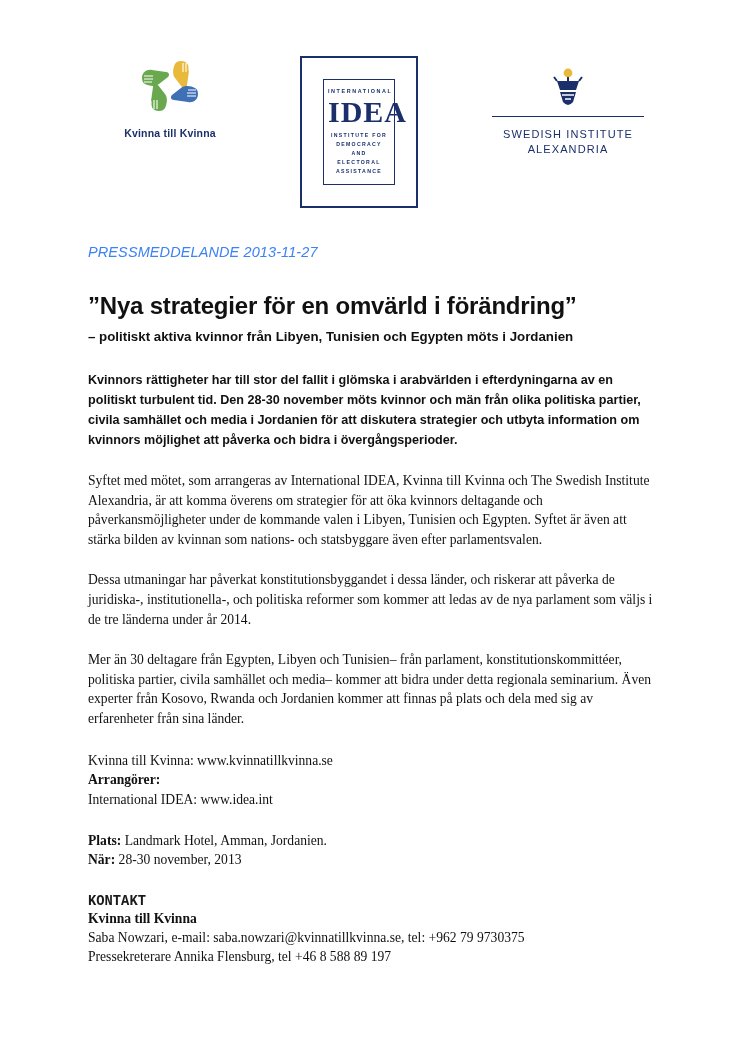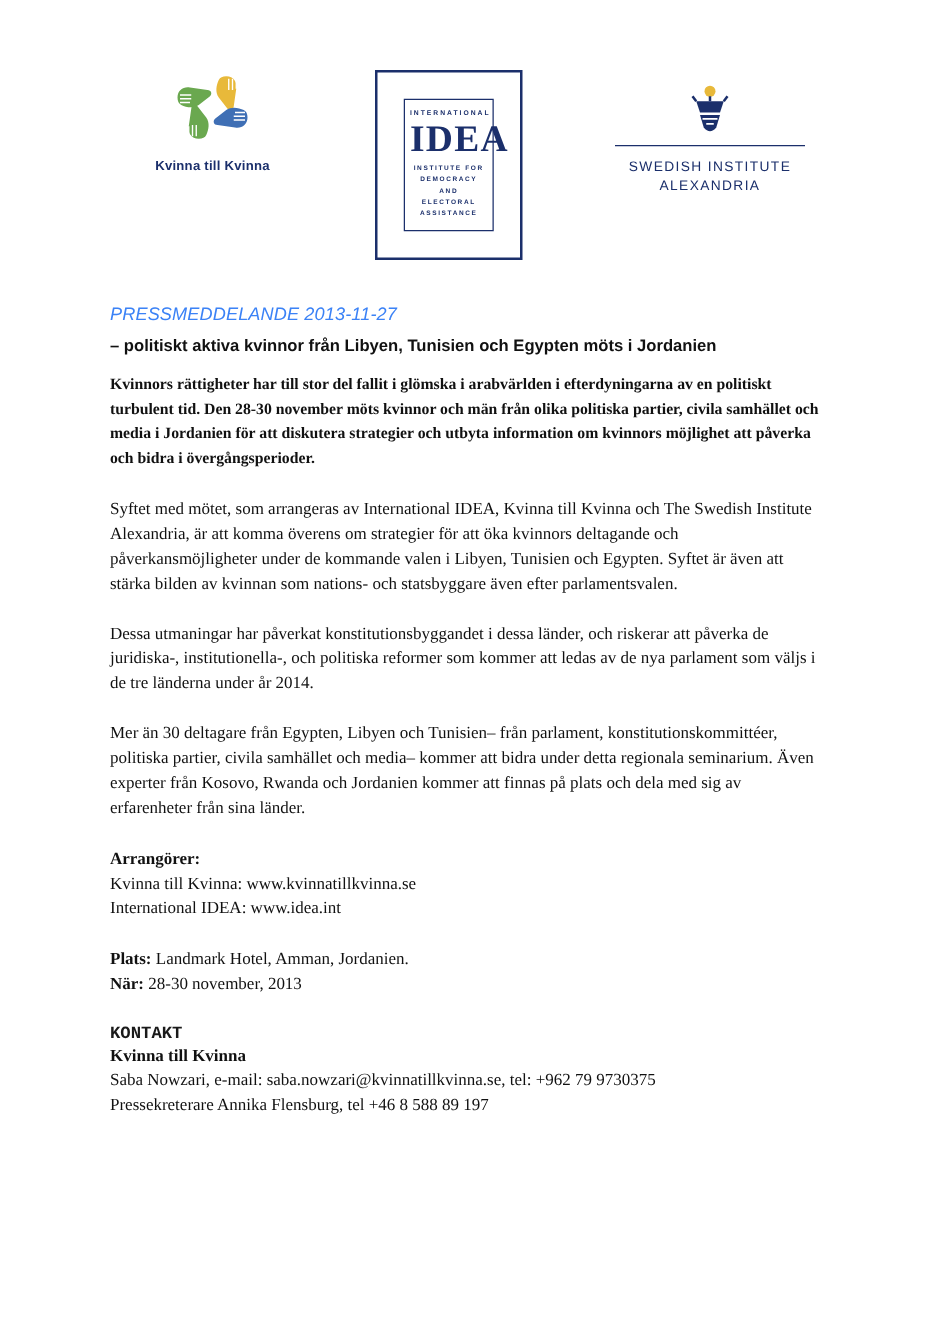--- a/index.html
+++ b/index.html
@@ -149,25 +149,25 @@
   }
   .subhead {
     font-family: "Liberation Sans", sans-serif;
     font-size: 13.3px;
     font-weight: bold;
     color: #111;
     margin-top: 9px;
     line-height: 1.25;
   }
   .lead {
-    font-family: Liberation Serif, serif;
+    font-family: Liberation Sans, sans-serif;
     font-size: 12.6px;
     font-weight: bold;
     line-height: 1.58;
-    margin-top: 12px;
+    margin-top: 26px;
     color: #111;
   }
   p.body {
     font-family: "Liberation Serif", serif;
     font-size: 13.6px;
     line-height: 1.46;
     margin: 20px 0 0 0;
     color: #111;
   }
   .section {
@@ -243,31 +243,32 @@
       <div class="sia-text">
         <span>SWEDISH INSTITUTE</span><br>
         <span>ALEXANDRIA</span>
       </div>
     </div>
 
   </div>
 
   <div class="presstag">PRESSMEDDELANDE 2013-11-27</div>
 
+  <h1 class="headline">”Nya strategier för en omvärld i förändring”</h1>
   <div class="subhead">– politiskt aktiva kvinnor från Libyen, Tunisien och Egypten möts i Jordanien</div>
 
   <div class="lead">Kvinnors rättigheter har till stor del fallit i glömska i arabvärlden i efterdyningarna av en politiskt turbulent tid. Den 28-30 november möts kvinnor och män från olika politiska partier, civila samhället och media i Jordanien för att diskutera strategier och utbyta information om kvinnors möjlighet att påverka och bidra i övergångsperioder.</div>
 
   <p class="body">Syftet med mötet, som arrangeras av International IDEA, Kvinna till Kvinna och The Swedish Institute Alexandria, är att komma överens om strategier för att öka kvinnors deltagande och påverkansmöjligheter under de kommande valen i Libyen, Tunisien och Egypten. Syftet är även att stärka bilden av kvinnan som nations- och statsbyggare även efter parlamentsvalen.</p>
   <p class="body">Dessa utmaningar har påverkat konstitutionsbyggandet i dessa länder, och riskerar att påverka de juridiska-, institutionella-, och politiska reformer som kommer att ledas av de nya parlament som väljs i de tre länderna under år 2014.</p>
   <p class="body">Mer än 30 deltagare från Egypten, Libyen och Tunisien– från parlament, konstitutionskommittéer, politiska partier, civila samhället och media– kommer att bidra under detta regionala seminarium. Även experter från Kosovo, Rwanda och Jordanien kommer att finnas på plats och dela med sig av erfarenheter från sina länder.</p>
 
   <div class="section">
+    <span class="line">Kvinna till Kvinna: www.kvinnatillkvinna.se</span>
     <span class="line bold">Arrangörer:</span>
-    <span class="line">Kvinna till Kvinna: www.kvinnatillkvinna.se</span>
     <span class="line">International IDEA: www.idea.int</span>
   </div>
 
   <div class="section">
     <span class="line"><b>Plats:</b><span> Landmark Hotel, Amman, Jordanien.</span></span>
     <span class="line"><b>När:</b><span> 28-30 november, 2013</span></span>
   </div>
 
   <div class="kontakt-title">KONTAKT</div>
   <div class="section" style="margin-top:0;">

